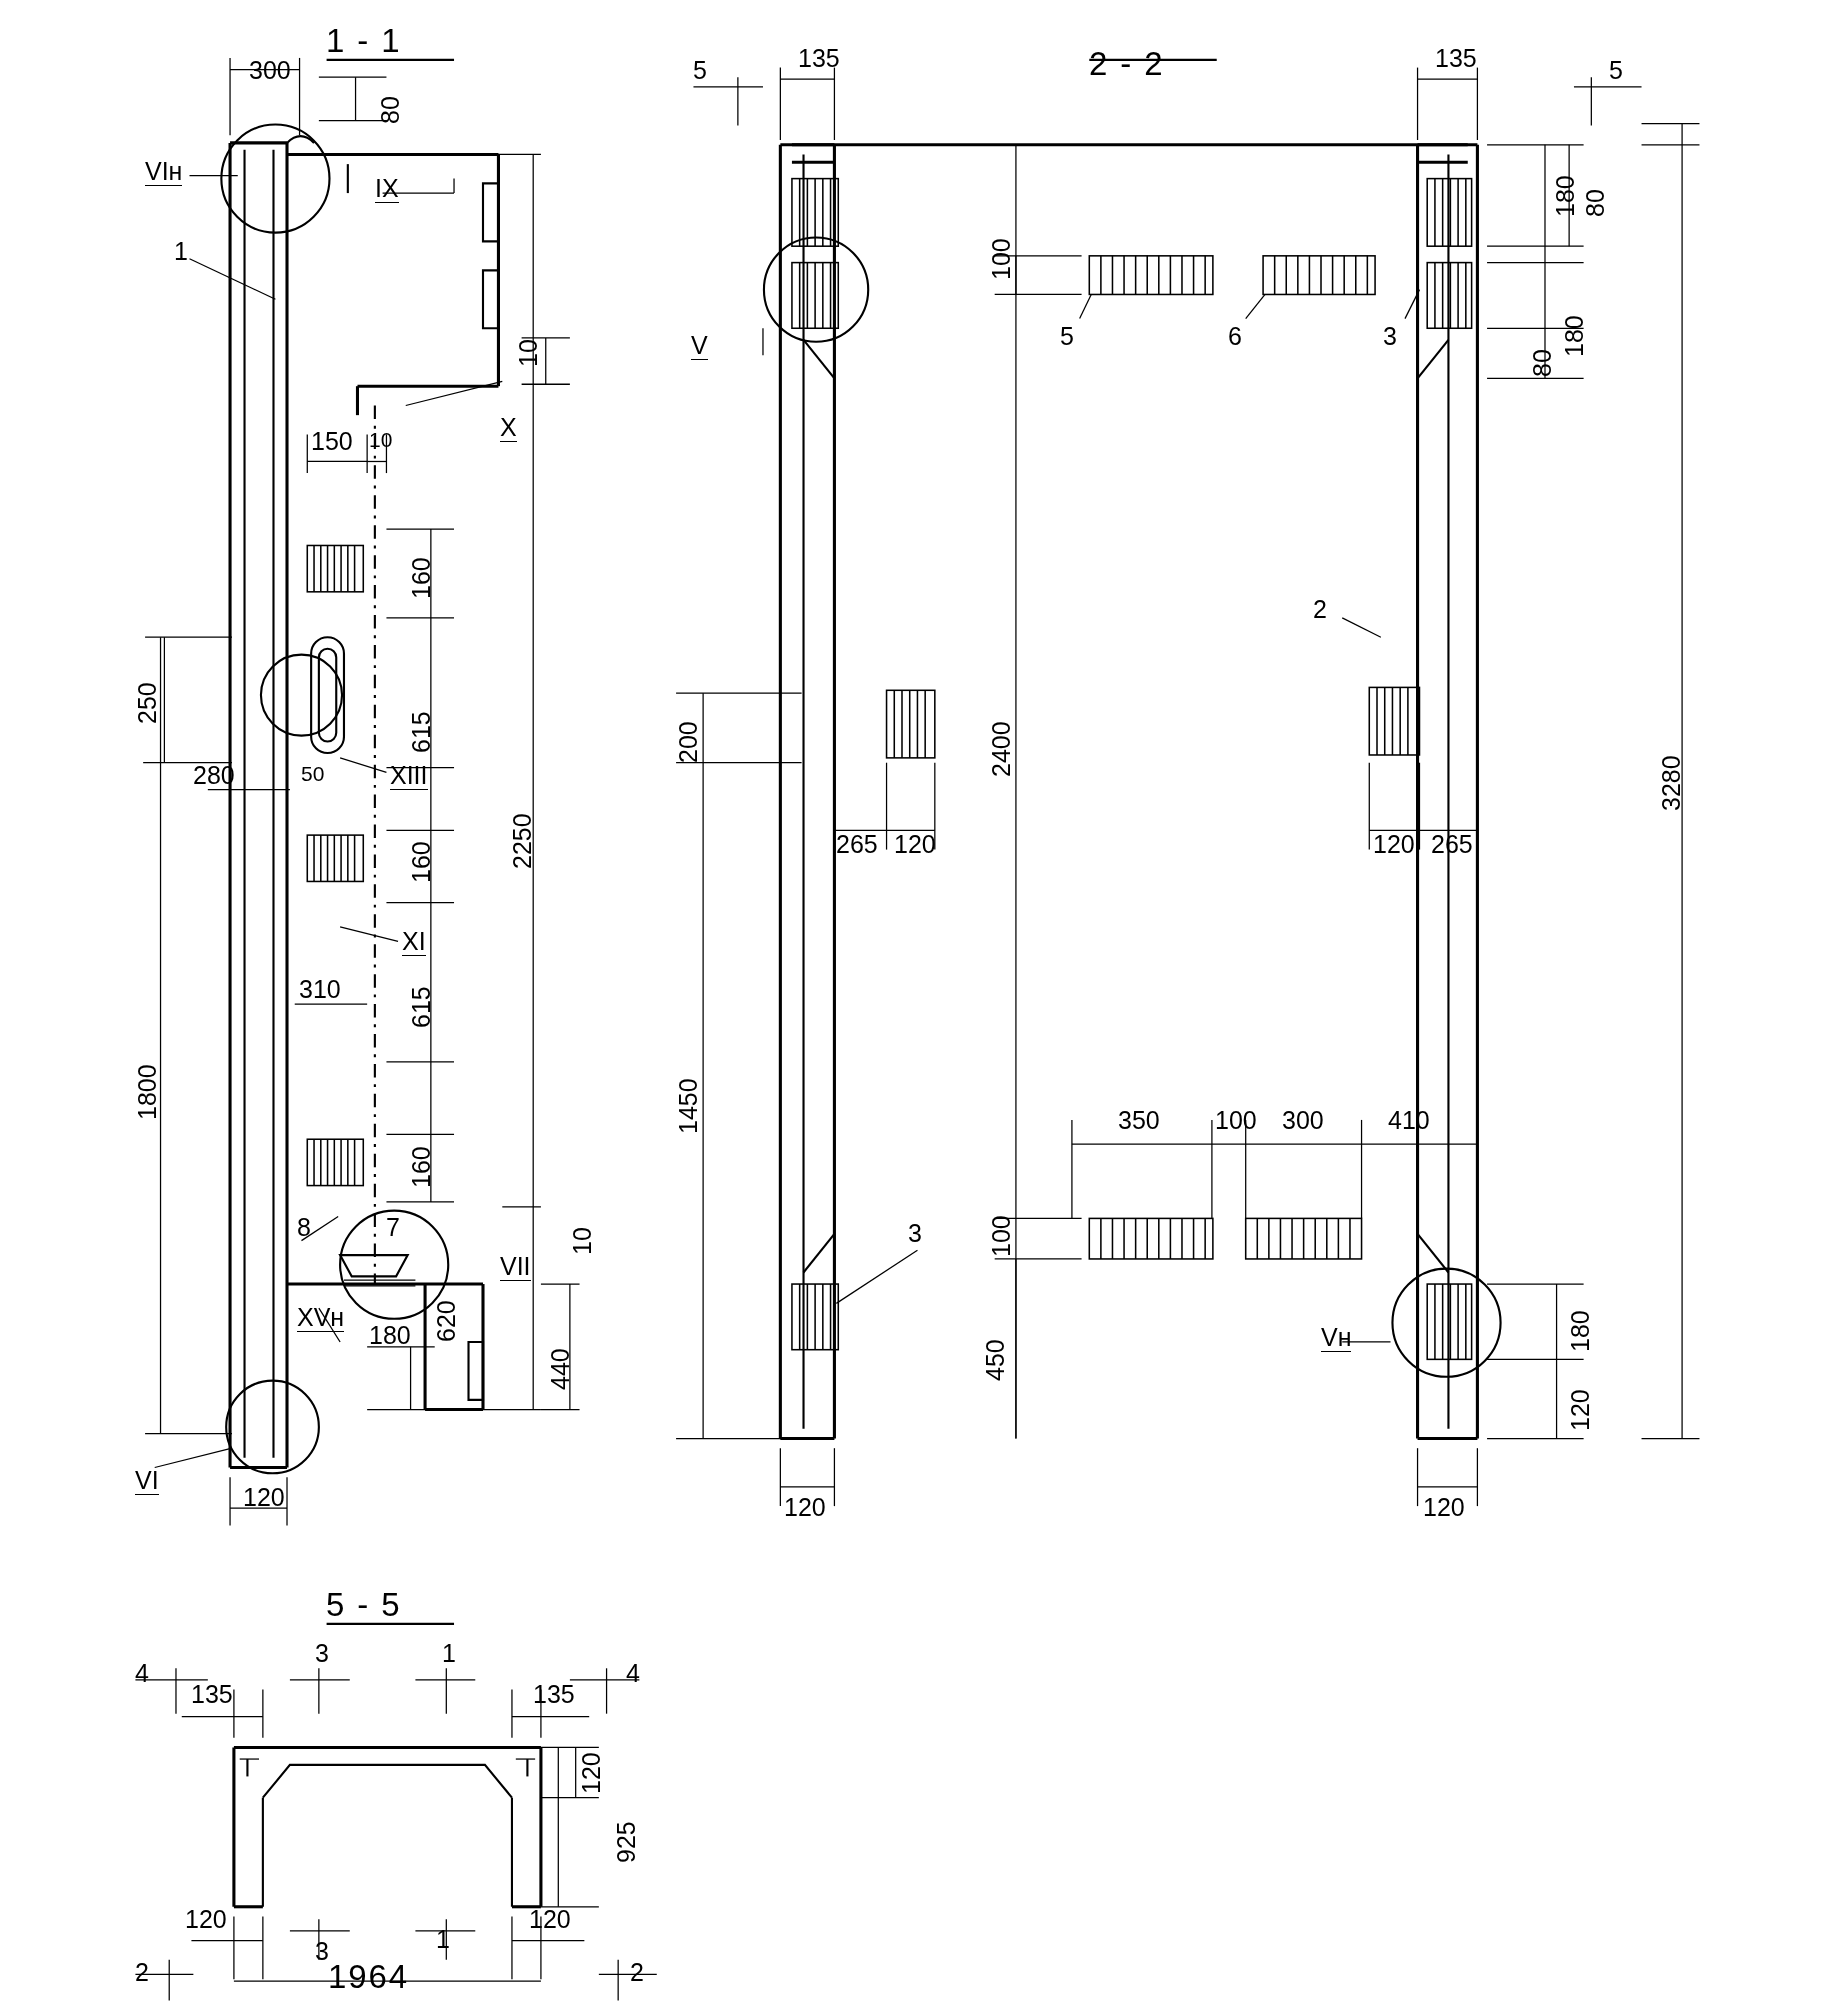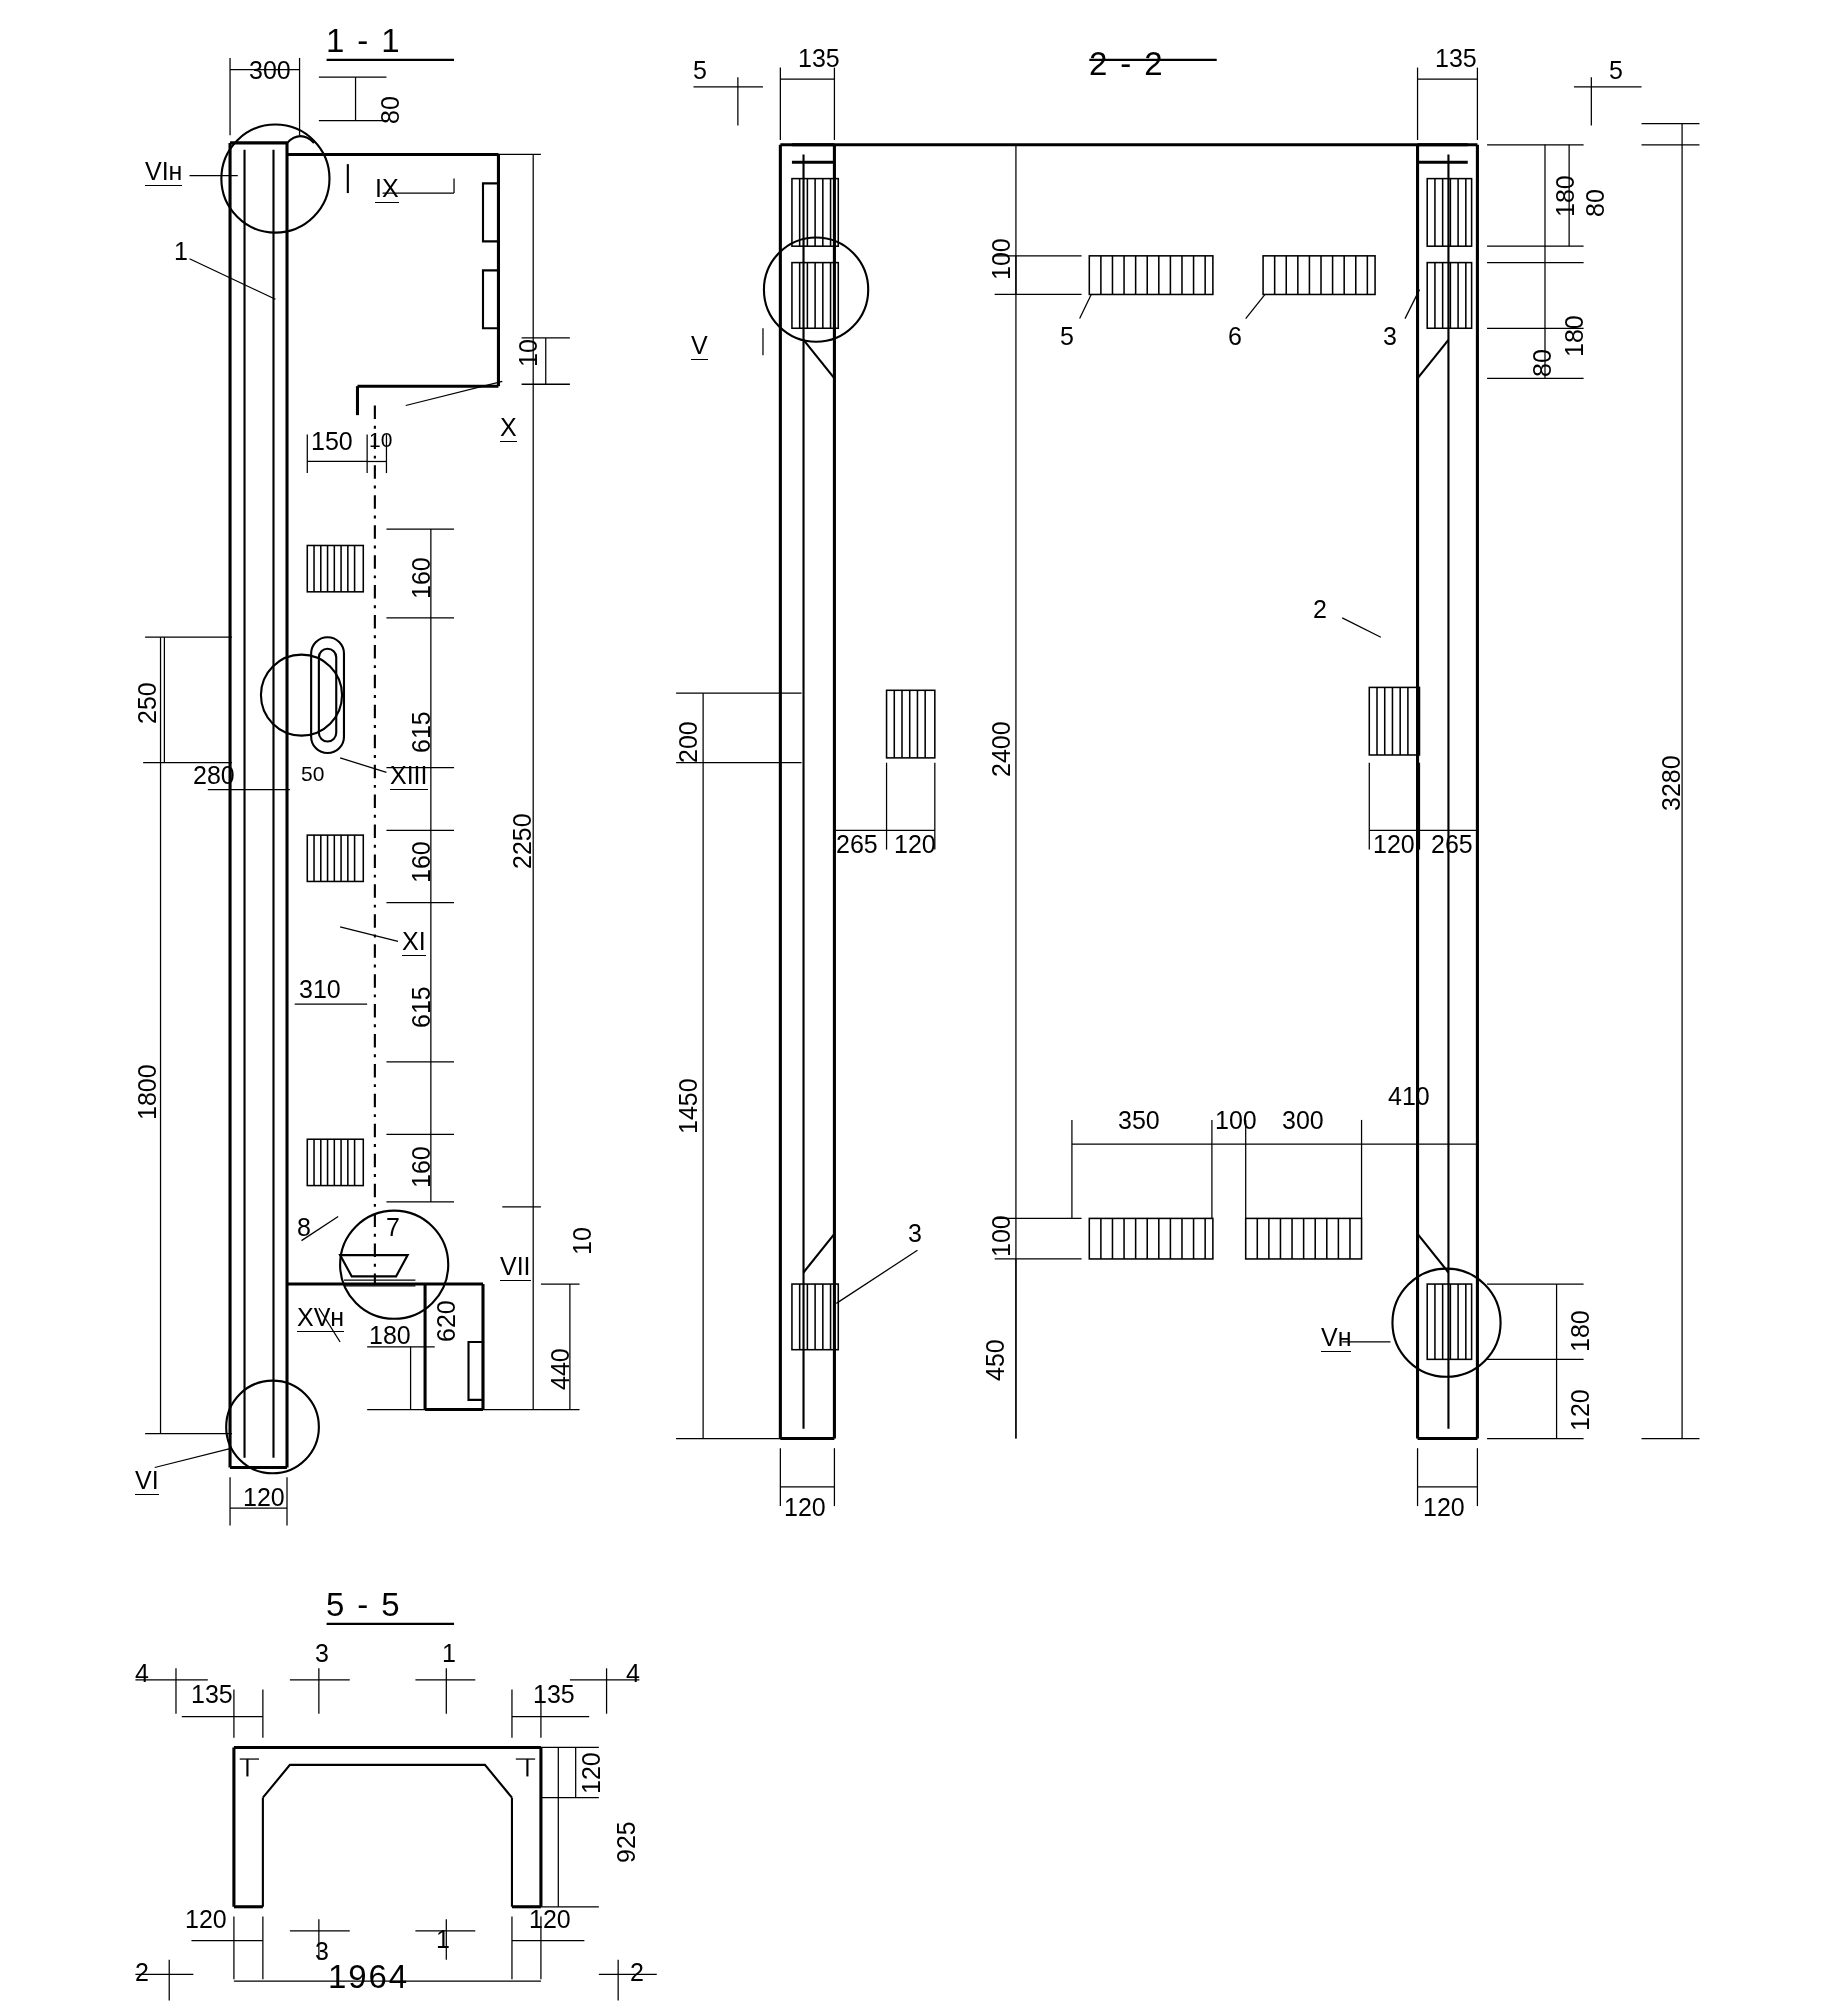--- a/index.html
+++ b/index.html
@@ -525,21 +525,21 @@
   <div class="lbl ul" style="left:1321px;top:1325px;">Vн</div>
 
   <div class="lbl" style="left:836px;top:832px;">265</div>
   <div class="lbl" style="left:894px;top:832px;">120</div>
   <div class="lbl" style="left:1373px;top:832px;">120</div>
   <div class="lbl" style="left:1431px;top:832px;">265</div>
 
   <div class="lbl" style="left:1118px;top:1108px;">350</div>
   <div class="lbl" style="left:1215px;top:1108px;">100</div>
   <div class="lbl" style="left:1282px;top:1108px;">300</div>
-  <div class="lbl" style="left:1388px;top:1084px;">410</div>
+  <div class="lbl" style="left:1388px;top:1108px;">410</div>
 
   <div class="lbl" style="left:784px;top:1495px;">120</div>
   <div class="lbl" style="left:1423px;top:1495px;">120</div>
   <div class="lbl vert" style="left:1568px;top:1352px;">180</div>
   <div class="lbl vert" style="left:1568px;top:1431px;">120</div>
 
   <div class="lbl" style="left:135px;top:1661px;">4</div>
   <div class="lbl" style="left:315px;top:1641px;">3</div>
   <div class="lbl" style="left:442px;top:1641px;">1</div>
   <div class="lbl" style="left:626px;top:1661px;">4</div>

